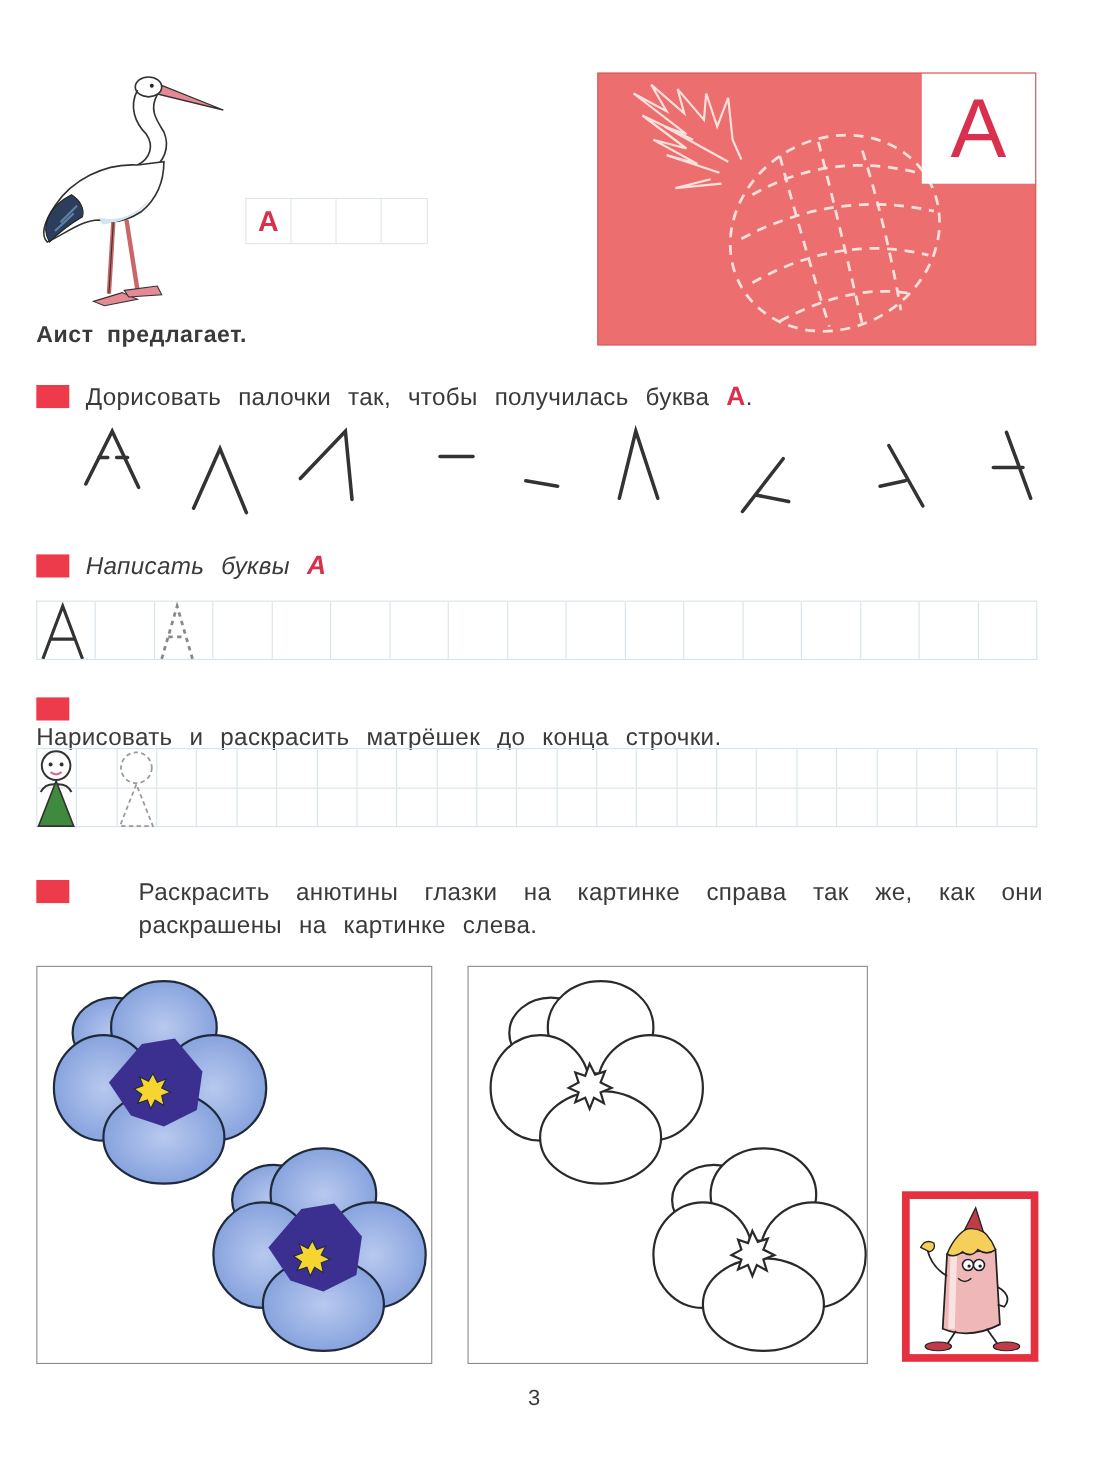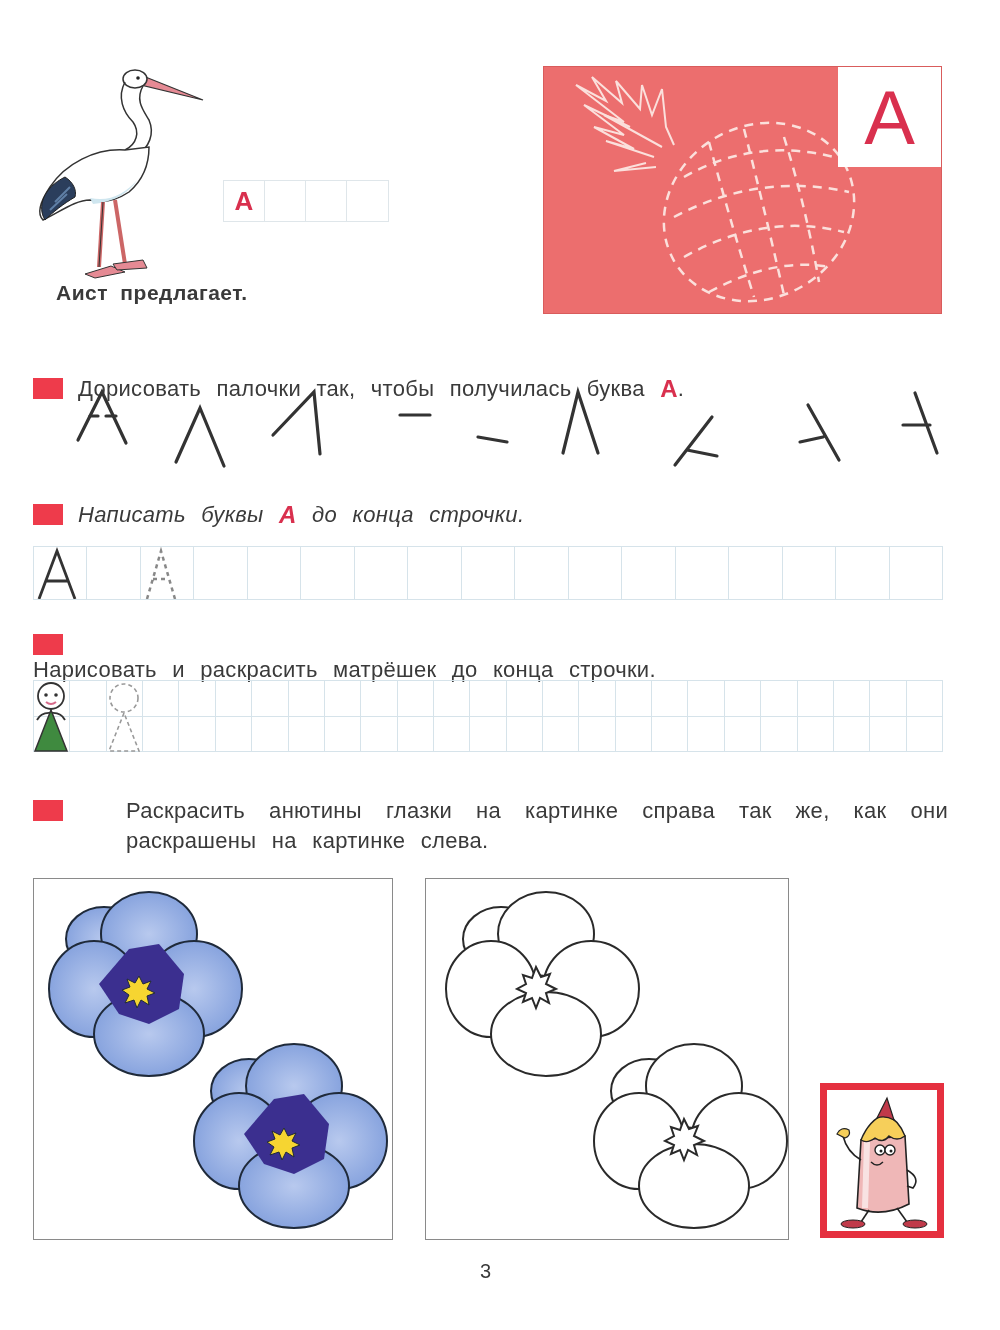--- a/index.html
+++ b/index.html
@@ -2,37 +2,37 @@
 <html><head>
 <meta charset="utf-8">
 <style>
   * { box-sizing: border-box; margin: 0; padding: 0; }
   html, body { width: 1000px; height: 1330px; background: #ffffff; overflow: hidden; }
   body { position: relative; font-family: "Liberation Sans", "DejaVu Sans", sans-serif; color: #3a3a3a; }
   .abs { position: absolute; }
 
   
   #stork { left: 25px; top: 52px; width: 185px; height: 240px; }
-  #stork-caption { left: 33px; top: 281px; font-size: 21px; font-weight: bold; color: #3a3a3a; letter-spacing: 0.5px; word-spacing: 6px; margin-left: 23px; }
+  #stork-caption { left: 33px; top: 293px; font-size: 21px; font-weight: bold; color: #3a3a3a; letter-spacing: 0.5px; word-spacing: 6px; }
 
   
   #letter-boxes { left: 223px; top: 180px; display: flex; border: 1px solid #dfe6ea; }
   #letter-boxes .lb { width: 41px; height: 40px; border-right: 1px solid #dfe6ea; display: flex; align-items: center; justify-content: center; font-size: 26px; font-weight: bold; color: #d9304e; }
   #letter-boxes .lb:last-child { border-right: none; }
 
   
   #pineapple-card { left: 543px; top: 66px; width: 399px; height: 248px; background: #ec6e6e; border: 1px solid #d95c5c; }
   #pineapple-letter { position: absolute; right: 0; top: 0; width: 103px; height: 100px; background: #fff; display: flex; align-items: center; justify-content: center; font-size: 76px; color: #d9304e; font-weight: normal; }
   #pineapple-svg { position: absolute; left: 0; top: 0; width: 399px; height: 248px; }
 
   
   .task { display: flex; align-items: flex-start; font-size: 22px; color: #3a3a3a; letter-spacing: 0.3px; word-spacing: 9px; line-height: 30px; }
   .task .bullet { width: 30px; height: 21px; background: #ee3b4b; margin-right: 15px; margin-top: 4px; flex: 0 0 auto; }
   .task .hl { color: #d9304e; font-weight: bold; font-size: 24px; }
-  #task1 { left: 33px; top: 346px; margin-top: 28px; }
+  #task1 { left: 33px; top: 346px; }
   #task2 { left: 33px; top: 500px; font-style: italic; }
   #task3 { left: 33px; top: 630px; flex-direction: column; }
   #task4 { left: 33px; top: 796px; width: 915px; }
   #task4 .text-block { text-align: justify; text-align-last: left; margin-left: 48px; }
 
   
   #sticks { left: 30px; top: 380px; width: 940px; height: 100px; }
 
   
   .grid-row { display: flex; border-top: 1px solid #d6e3ea; border-bottom: 1px solid #d6e3ea; border-left: 1px solid #d6e3ea; }
@@ -138,21 +138,21 @@
     <path d="M645 85 L682 37 M657 70 L687 76"></path>
 
     <path d="M778 25 L809 80 M770 62 L793 57"></path>
 
     <path d="M885 13 L907 73 M873 45 L900 45"></path>
   </g>
 </svg>
 
 <div id="task2" class="abs task">
   <span class="bullet"></span>
-  <span>Написать буквы</span>&nbsp;<span class="hl">А</span>&nbsp;<span>до конца строчки.</span>
+  <span>Написать буквы</span>&nbsp;<span class="hl">А</span>&nbsp;
 </div>
 
 <div id="letters-row" class="abs grid-row">
   <div class="cell">
     <svg class="cell-glyph" width="54" height="52">
       <path d="M5 52 L23 4 L41 52 M12 34 L34 34" stroke="#333" stroke-width="2.8" fill="none"></path>
     </svg>
   </div>
   <div class="cell"></div>
   <div class="cell">

